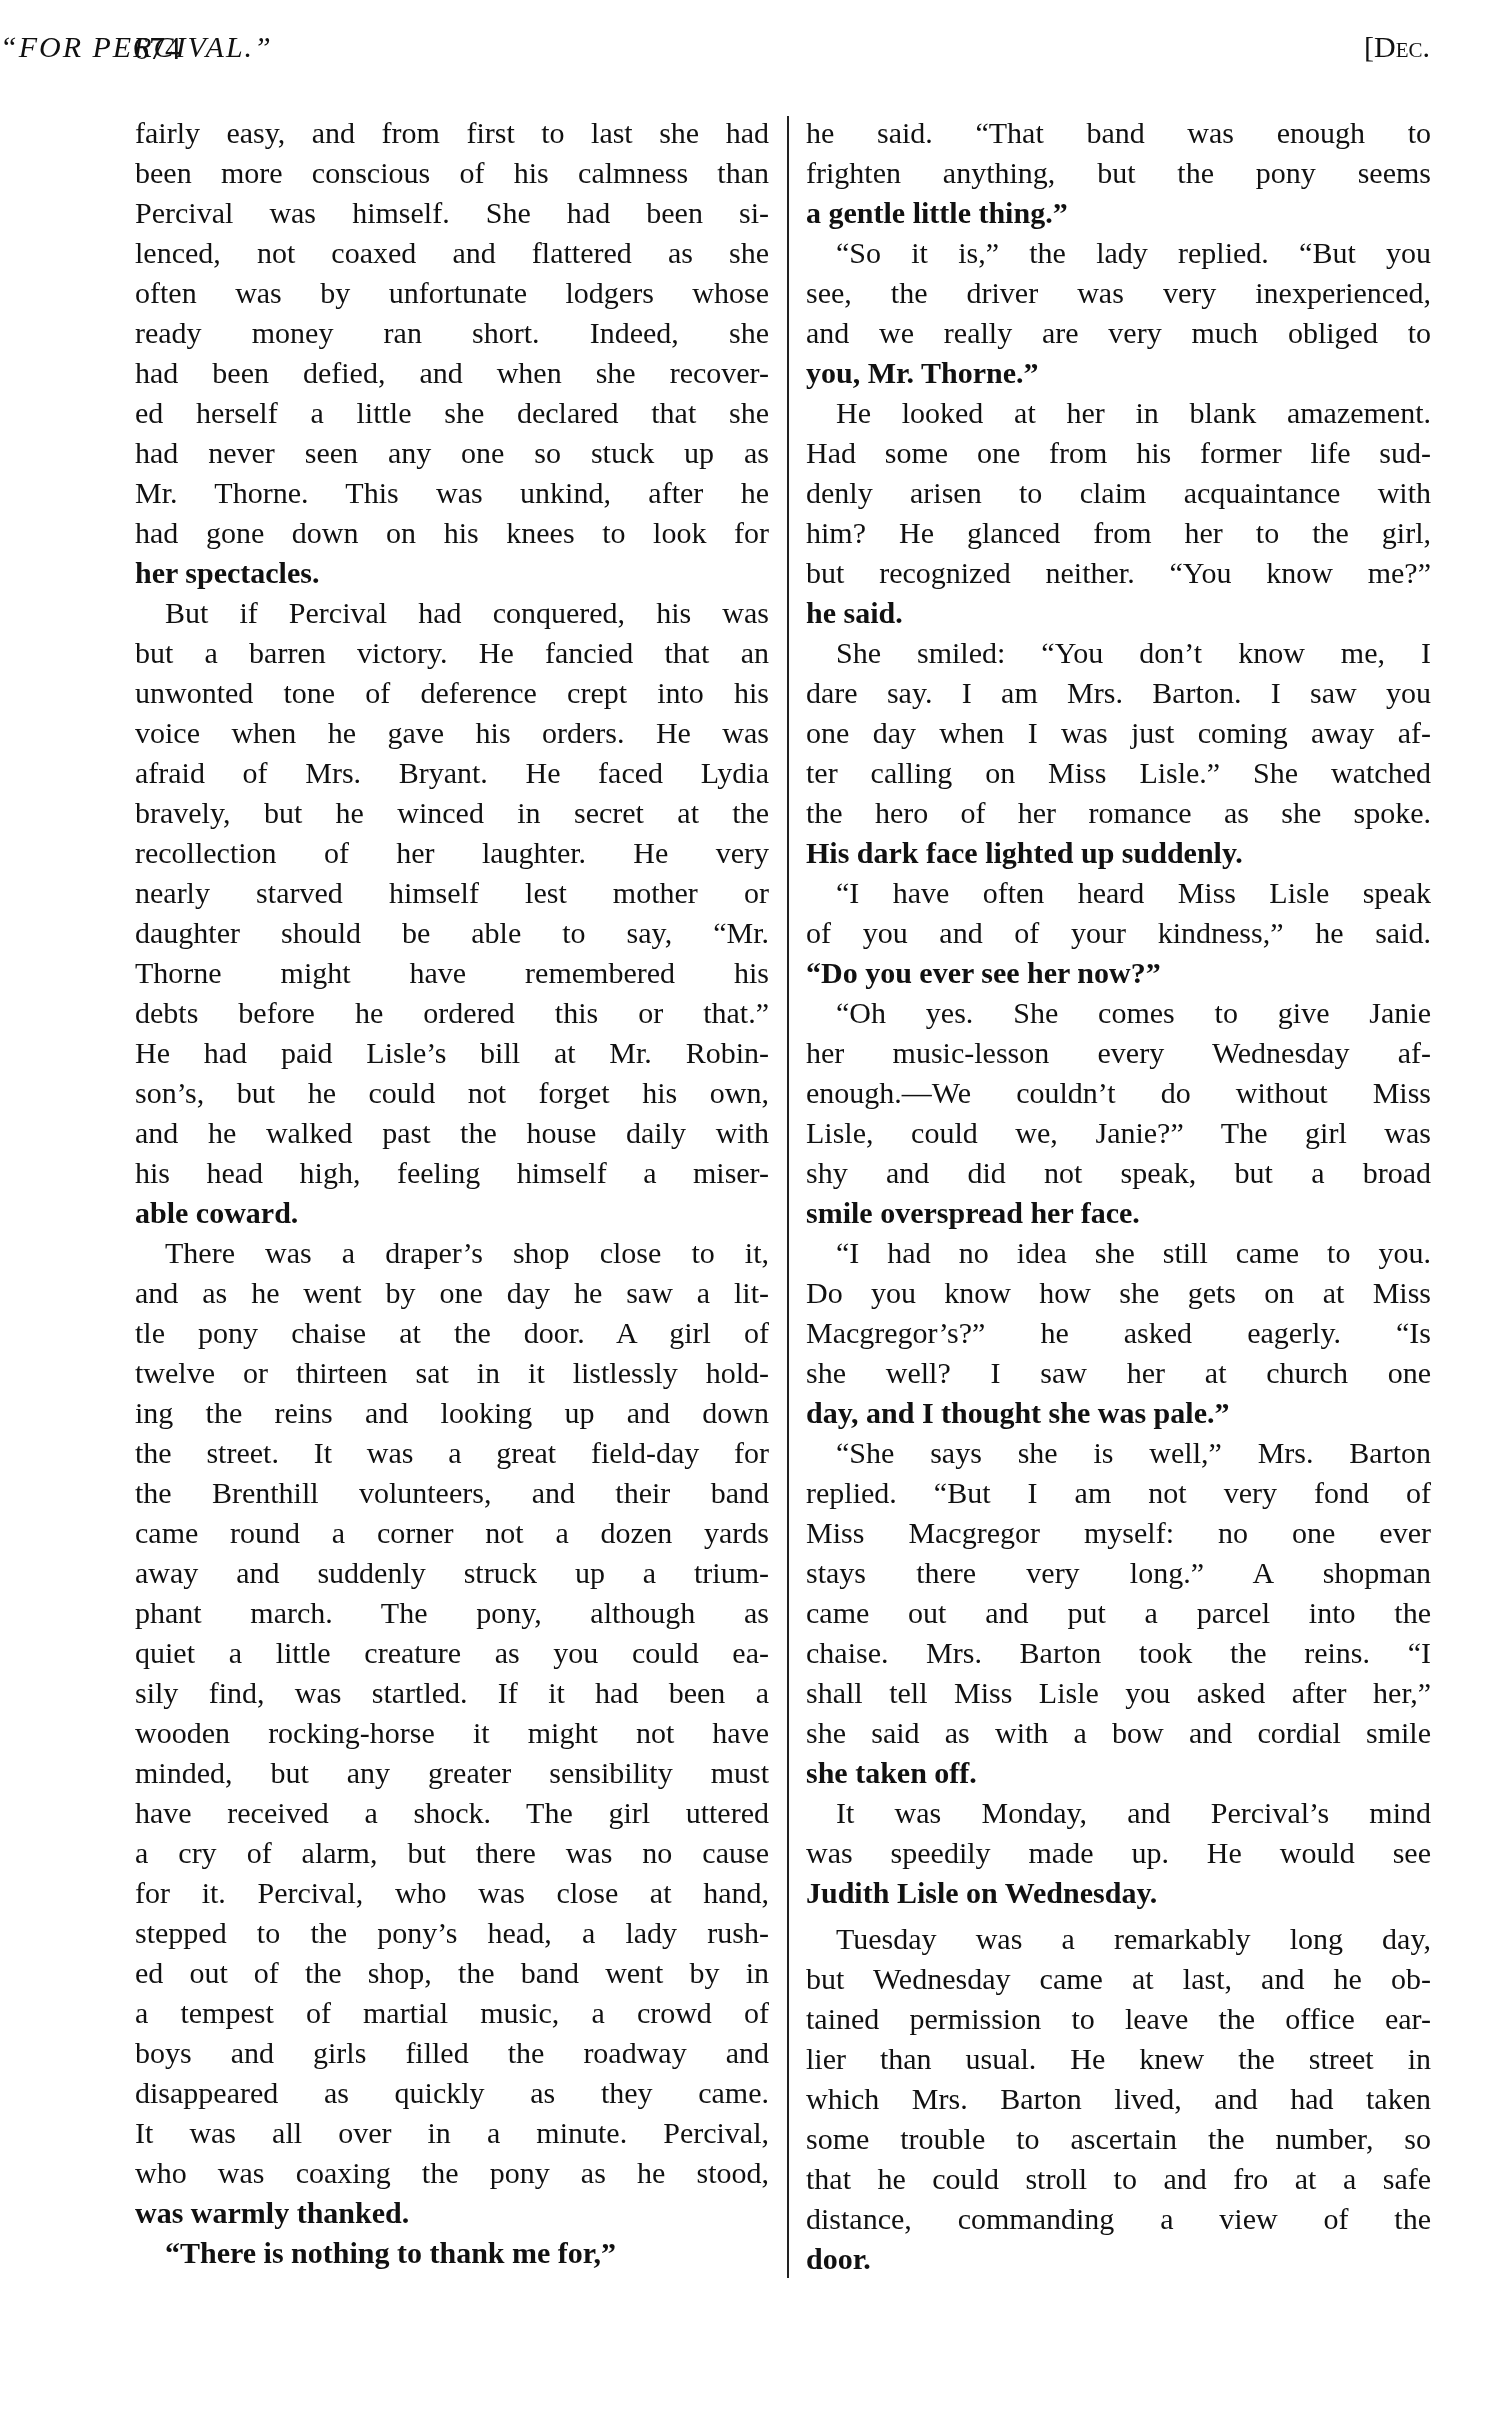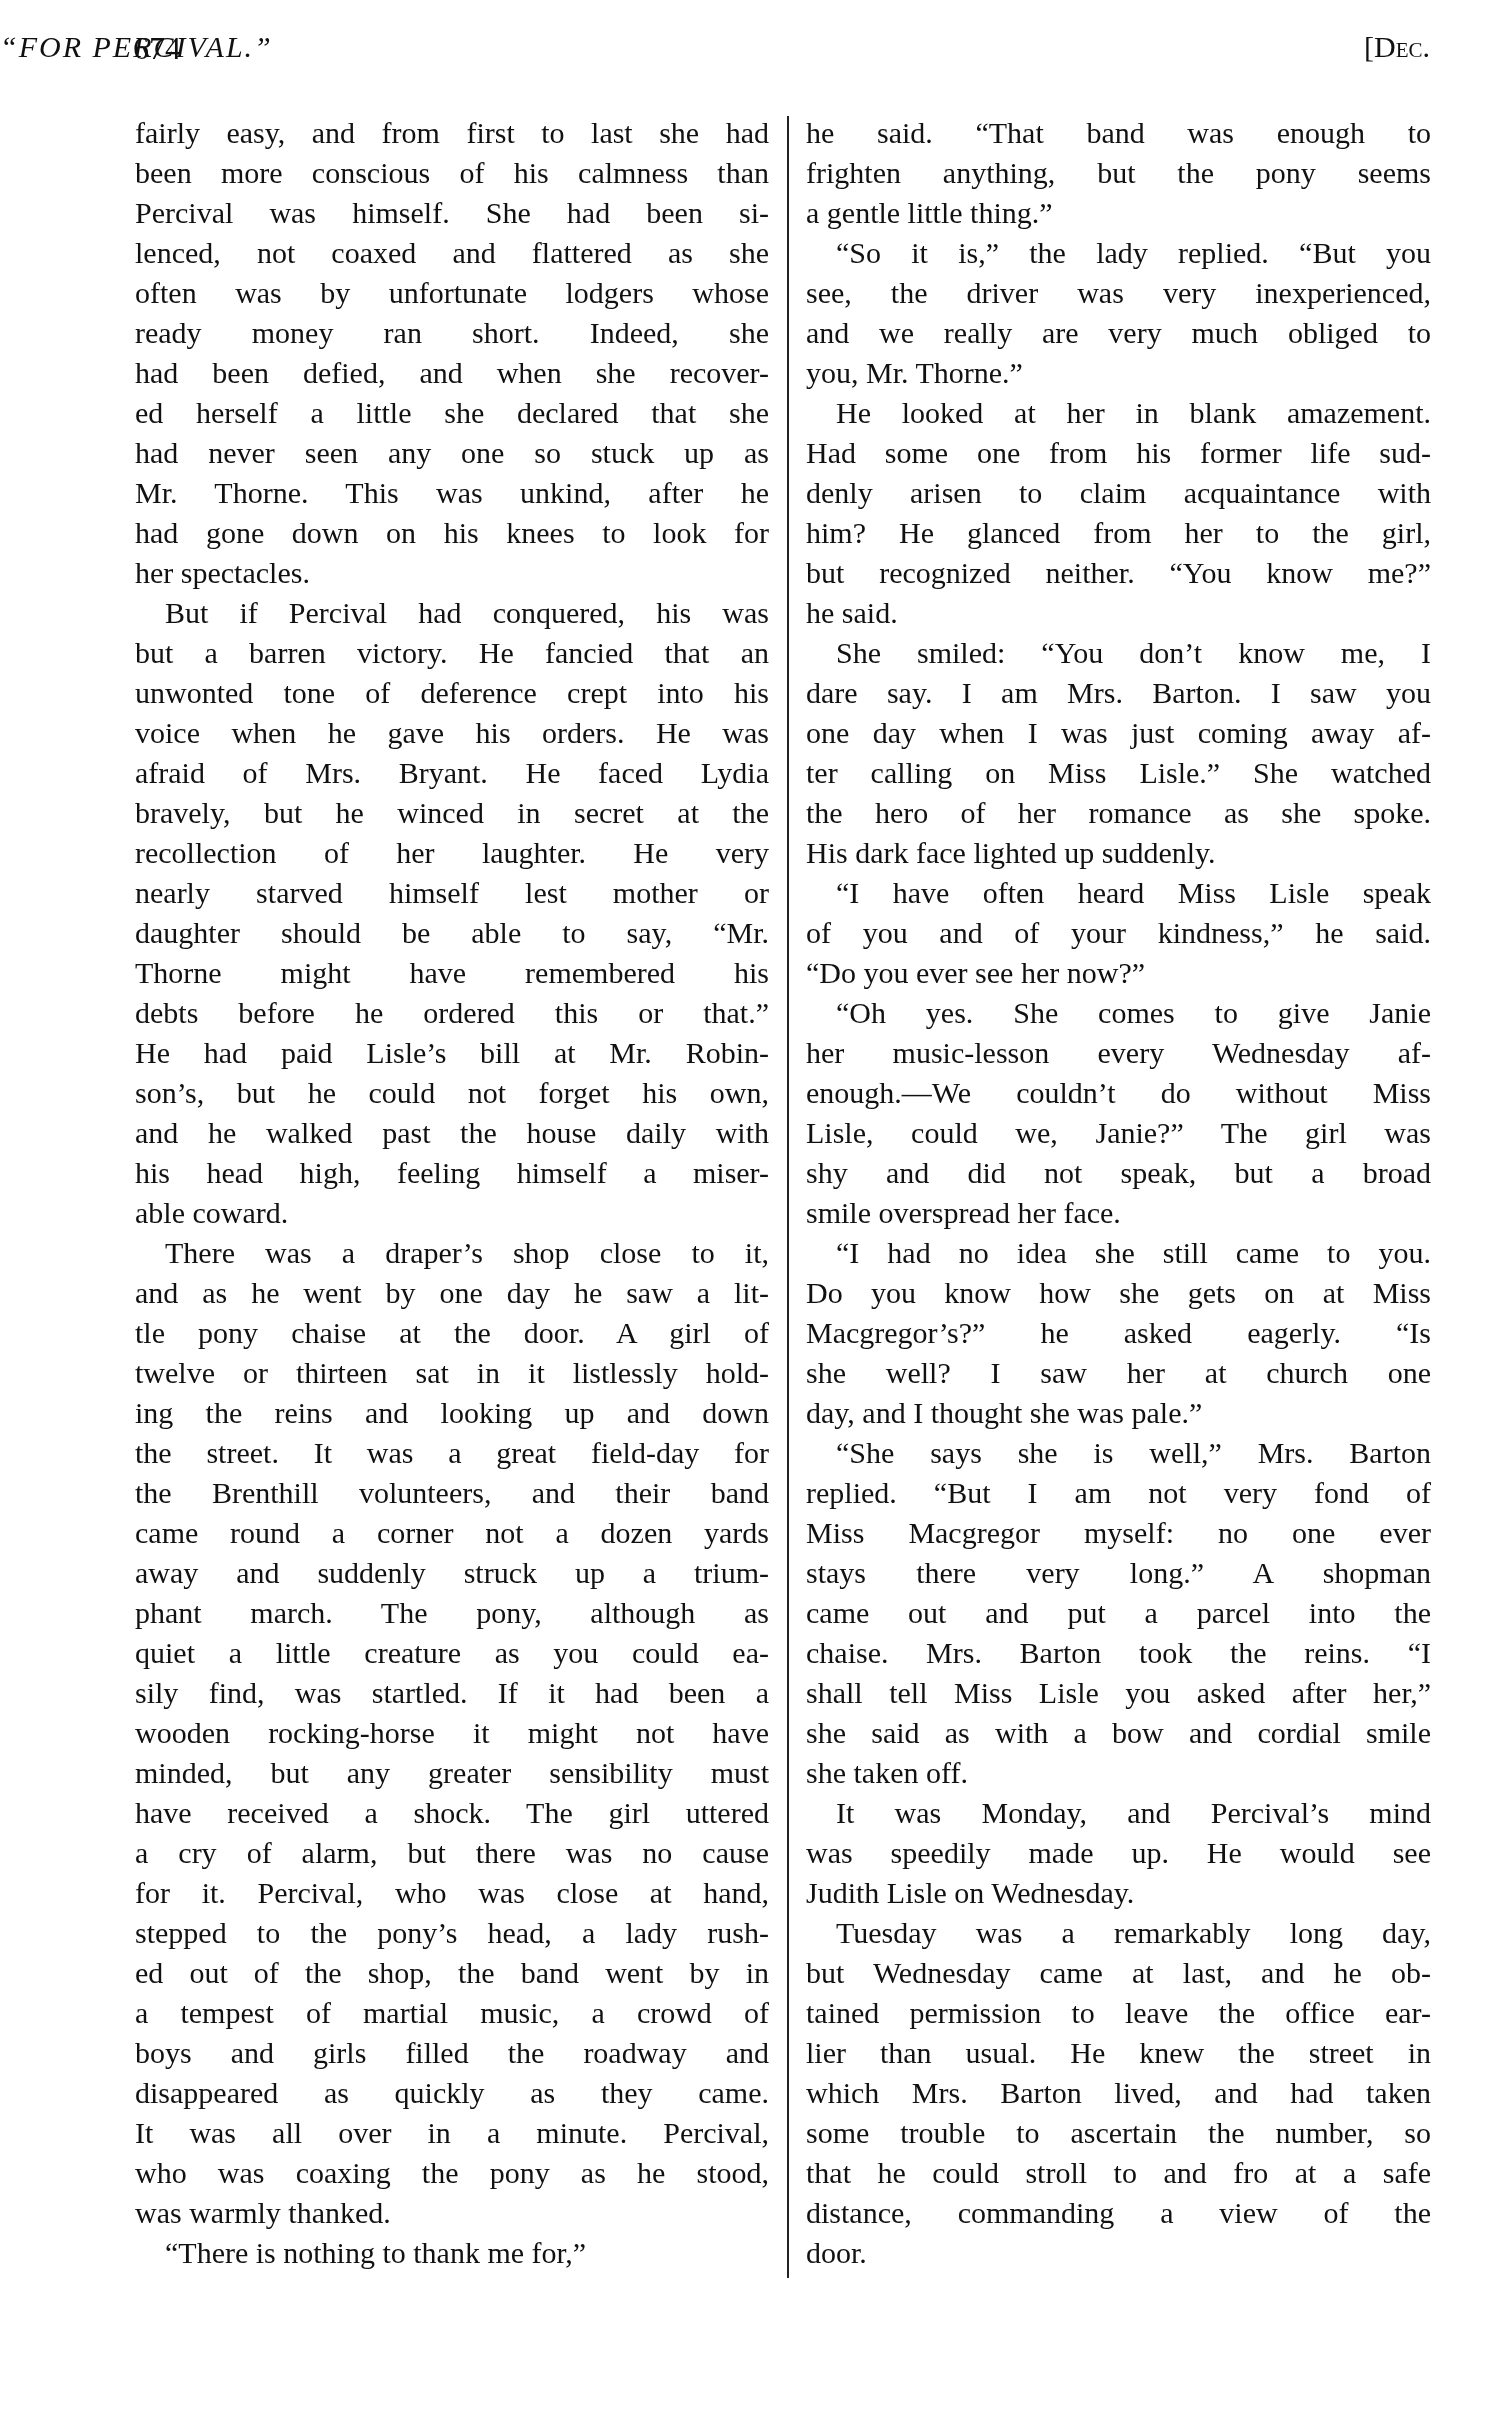--- a/index.html
+++ b/index.html
@@ -7,21 +7,21 @@
   .header { position:absolute; left:0; top:30px; width:1509px; height:50px; }
   .pnum { position:absolute; left:133px; top:0; font-size:32px; }
   .title { position:absolute; left:0; width:1509px; top:0; text-align:left; font-size:30px; font-style:italic; letter-spacing:2px; }
   .dec { position:absolute; left:1364px; top:0; font-size:30px; font-variant:small-caps; }
   .col { position:absolute; top:113px; font-size:30px; line-height:40px; text-align:justify; }
   .col p { margin:0; text-indent:0; }
   .left { left:135px; width:634px; }
   .right { left:806px; width:625px; }
   .rule { position:absolute; left:787px; top:116px; width:2px; height:2162px; background:#222; }
   .line { display:block; text-align:justify; text-align-last:justify; white-space:nowrap; }
-  .line.last { text-align-last:left; }
+  .line.last { text-align-last:left;font-weight:bold; }
 </style>
 </head>
 <body>
 
 <div class="header">
   <span class="pnum">674</span>
   <span class="title">“FOR PERCIVAL.”</span>
   <span class="dec">[Dec.</span>
 </div>
 
@@ -148,21 +148,21 @@
       <span class="line">shall tell Miss Lisle you asked after her,”</span>
       <span class="line">she said as with a bow and cordial smile</span>
       <span class="line last">she taken off.</span>
     </p>
     <p>
       <span class="line" style="text-indent: 30px;">It was Monday, and Percival’s mind</span>
       <span class="line">was speedily made up.  He would see</span>
       <span class="line last">Judith Lisle on Wednesday.</span>
     </p>
     <p>
-      <span class="line" style="text-indent: 30px;">Tuesday was a remarkably long day,</span>
+      <span class="line" style="text-indent: 30px; margin-top: 6px;">Tuesday was a remarkably long day,</span>
       <span class="line">but Wednesday came at last, and he ob-</span>
       <span class="line">tained permission to leave the office ear-</span>
       <span class="line">lier than usual.  He knew the street in</span>
       <span class="line">which Mrs. Barton lived, and had taken</span>
       <span class="line">some trouble to ascertain the number, so</span>
       <span class="line">that he could stroll to and fro at a safe</span>
       <span class="line">distance, commanding a view of the</span>
       <span class="line last">door.</span>
     </p>
   </div>

